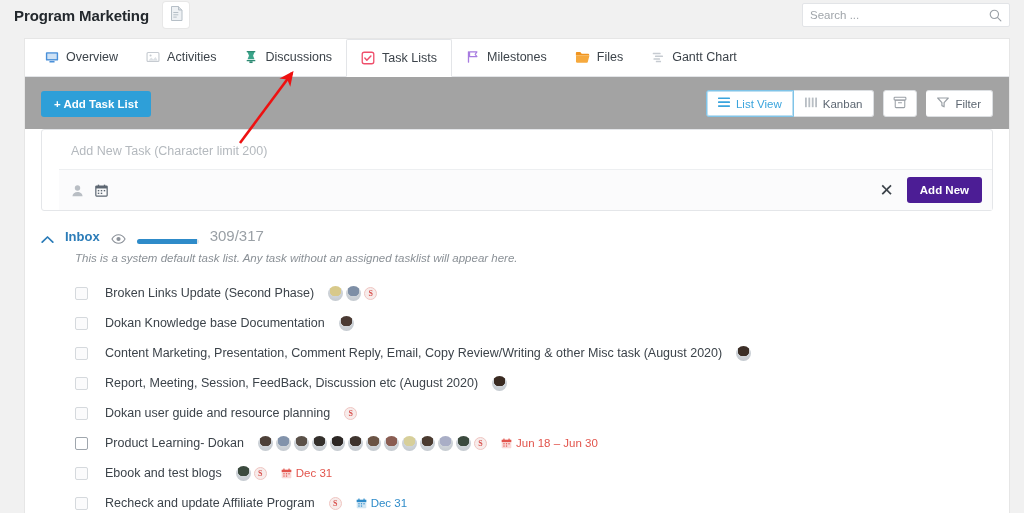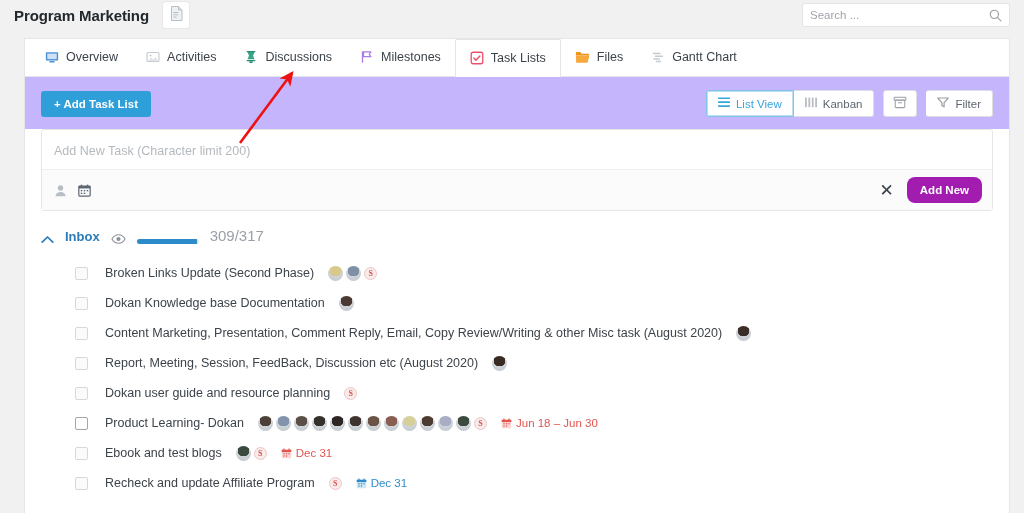--- a/index.html
+++ b/index.html
@@ -90,21 +90,21 @@
     margin-bottom: -1px;
     border-radius: 2px 2px 0 0;
     background: #fff;
   }
   .tab .ticon { display: flex; align-items: center; }
 
   
   .toolbar {
     display: flex; align-items: center;
     padding: 13px 16px 12px 16px;
-    background: #c4b5fd;
+    background: #a3a3a3;
   }
   .btn-primary {
     background: #2e9fd8;
     color: #fff;
     font-size: 11.5px;
     font-weight: bold;
     border: 0;
     border-radius: 3px;
     padding: 7px 13px;
     cursor: pointer;
@@ -138,20 +138,21 @@
     display: flex; align-items: center; justify-content: center;
     cursor: pointer;
   }
 
   
   .addtask {
     margin: 0 16px;
     border: 1px solid #e4e6e9;
     border-radius: 3px;
     background: #fff;
+    padding-left: 17px;
   }
   .addtask-top { padding: 11px 12px 10px 12px; }
   .addtask-top input {
     width: 100%;
     border: 0; outline: 0;
     font-size: 12.5px;
     color: #3c434a;
     font-family: "Liberation Sans", sans-serif;
   }
   .addtask-top input::placeholder { color: #b4b9be; }
@@ -162,26 +163,26 @@
     background: #fbfbfc;
     gap: 11px;
   }
   .meta-ico { cursor: pointer; display: flex; }
   .addtask-actions { margin-left: auto; display: flex; align-items: center; gap: 13px; }
   .close-x {
     font-size: 17px; color: #3c434a; cursor: pointer;
     line-height: 1; font-weight: 300;
   }
   .btn-addnew {
-    background: #a21caf;
+    background: #4c1d95;
     color: #fff;
     font-size: 11.5px;
     font-weight: bold;
     border: 0;
-    border-radius: 8px;
+    border-radius: 3px;
     padding: 7px 13px;
     cursor: pointer;
     font-family: "Liberation Sans", sans-serif;
   }
 
   
   .tasklist { padding: 16px 16px 0 16px; }
   .tl-head { display: flex; align-items: flex-end; gap: 11px; }
   .chev { color: #2b7cb8; display: flex; cursor: pointer; }
   .tl-name {
@@ -318,38 +319,38 @@
         <svg width="14" height="14" viewBox="0 0 16 16">
           <path d="M4 2.2h8l-1.6 4.3 1.6 4.2H4l1.7-4.2z" fill="#3aa48a"></path>
           <rect x="3" y="1.2" width="10" height="1.4" rx="0.6" fill="#2e8a73"></rect>
           <rect x="3" y="11.4" width="10" height="1.4" rx="0.6" fill="#2e8a73"></rect>
           <rect x="6.2" y="12.9" width="3.6" height="2" fill="#2e8a73"></rect>
         </svg>
       </span>
       <span>Discussions</span>
     </div>
 
+    <div class="tab active">
+      <span class="ticon">
+        <svg width="14" height="14" viewBox="0 0 16 16">
+          <rect x="1.4" y="1.4" width="13.2" height="13.2" rx="2.4" fill="none" stroke="#ef4e6b" stroke-width="1.5"></rect>
+          <path d="M4.4 8.1l2.3 2.4 4.6-4.8" fill="none" stroke="#ef4e6b" stroke-width="1.7" stroke-linecap="round" stroke-linejoin="round"></path>
+        </svg>
+      </span>
+      <span>Task Lists</span>
+    </div>
+
     <div class="tab">
       <span class="ticon">
         <svg width="14" height="14" viewBox="0 0 16 16">
           <rect x="2.1" y="1.4" width="1.5" height="13.2" rx="0.5" fill="#a77be0"></rect>
           <path d="M4.1 2.2h8.4l-2 2.7 2 2.7H4.1z" fill="none" stroke="#a77be0" stroke-width="1.3" stroke-linejoin="round"></path>
         </svg>
       </span>
       <span>Milestones</span>
-    </div>
-
-    <div class="tab active">
-      <span class="ticon">
-        <svg width="14" height="14" viewBox="0 0 16 16">
-          <rect x="1.4" y="1.4" width="13.2" height="13.2" rx="2.4" fill="none" stroke="#ef4e6b" stroke-width="1.5"></rect>
-          <path d="M4.4 8.1l2.3 2.4 4.6-4.8" fill="none" stroke="#ef4e6b" stroke-width="1.7" stroke-linecap="round" stroke-linejoin="round"></path>
-        </svg>
-      </span>
-      <span>Task Lists</span>
     </div>
 
     <div class="tab">
       <span class="ticon">
         <svg width="15" height="14" viewBox="0 0 17 14">
           <path d="M1 2.4a1 1 0 011-1h4l1.6 1.8H15a1 1 0 011 1v1.1H1z" fill="#f0941f"></path>
           <path d="M1.2 5.2h15.2l-1.9 7.4a1 1 0 01-1 .8H2.1a1 1 0 01-1-.9z" fill="#f6a93d"></path>
         </svg>
       </span>
       <span>Files</span>
@@ -460,20 +461,21 @@
         <svg width="15" height="10" viewBox="0 0 16 11">
           <path d="M0.8 5.5C2.6 2.3 5.2 0.8 8 0.8s5.4 1.5 7.2 4.7c-1.8 3.2-4.4 4.7-7.2 4.7S2.6 8.7 0.8 5.5z" fill="none" stroke="#8b9199" stroke-width="1.2"></path>
           <circle cx="8" cy="5.5" r="2.3" fill="#8b9199"></circle>
         </svg>
       </span>
       <div class="progress-wrap">
         <div class="progress-bar" id="pbar" style="width: 97%;"></div>
       </div>
       <span class="progress-text">309/317</span>
     </div>
+    <div class="tl-desc">This is a system default task list. Any task without an assigned tasklist will appear here.</div>
 
     <div class="tasks" id="tasks">
         <div class="task-row">
           <span class="tcheck"></span>
           <span class="ttitle">Broken Links Update (Second Phase)</span>
           <span class="avatars">
             <span class="av" style="background: radial-gradient(circle at 50% 30%, rgb(216, 201, 138) 0%, rgb(216, 201, 138) 45%, rgb(207, 212, 217) 46%, rgb(191, 197, 203) 100%);"></span>
             <span class="av" style="background: radial-gradient(circle at 50% 30%, rgb(126, 143, 166) 0%, rgb(126, 143, 166) 45%, rgb(207, 212, 217) 46%, rgb(191, 197, 203) 100%);"></span>
             <span class="badge-s">S</span>
           </span>

